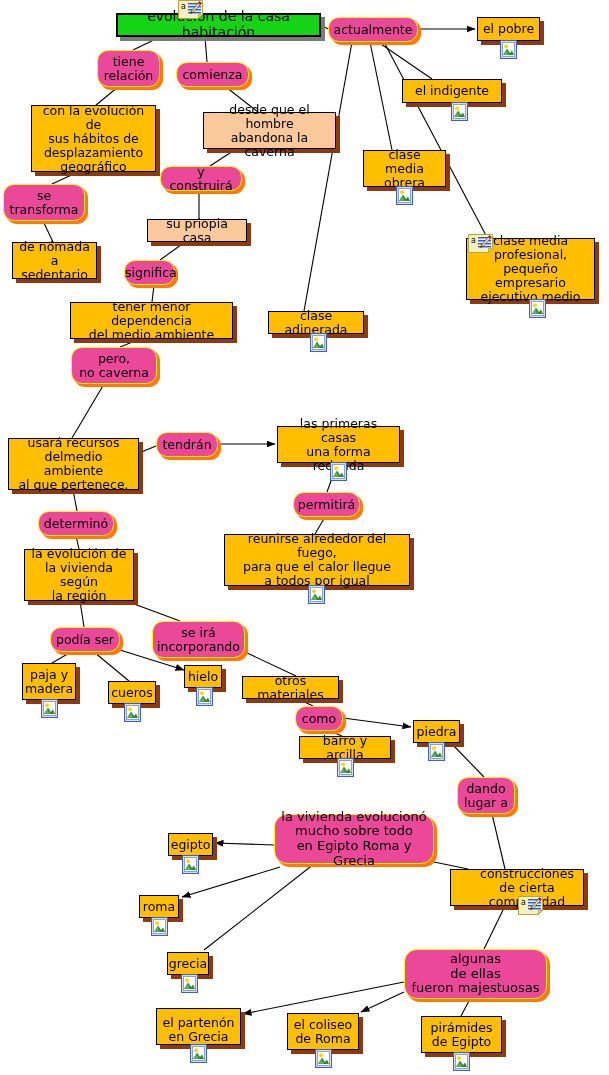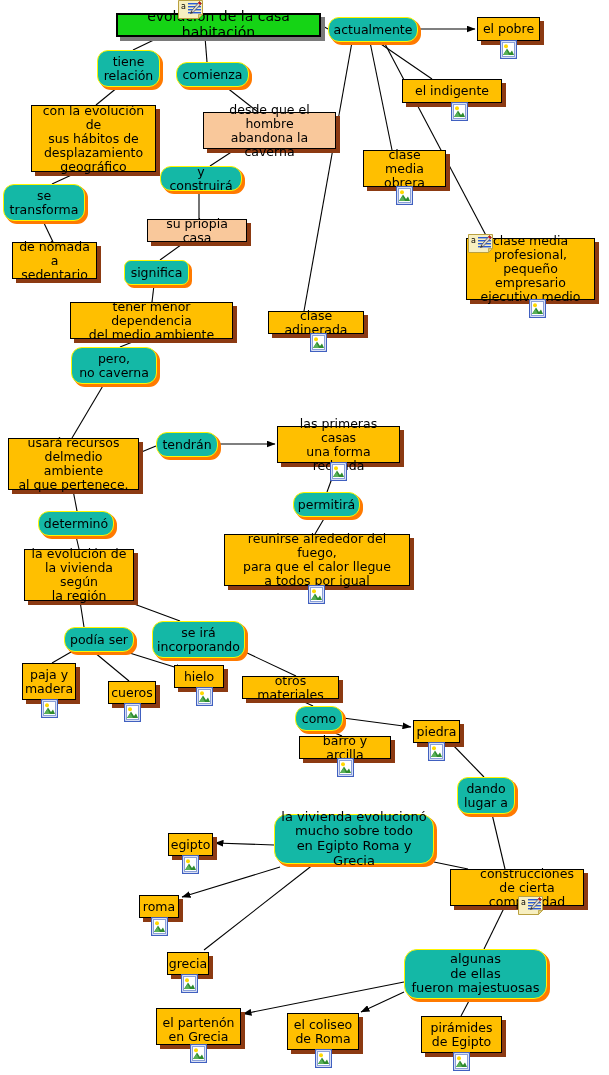--- a/index.html
+++ b/index.html
@@ -36,21 +36,21 @@
   
   .concept.root{
     background:#15D415;
     border:2px solid #000000;
     box-shadow:4px 4px 0 0 #7a7a7a;
     font-size:14px;
   }
 
   
   .link-node{
-    background:#14b8a6;
+    background:#ec4899;
     border:1px solid #FFF500;
     border-radius:11px;
     box-shadow:3px 3px 0 0 #FF7A00, 2px 2px 0 0 #FF7A00;
     font-size:12.5px;
   }
   .link-node.big{font-size:13px;border-radius:13px;}
 
   
   .icon{position:absolute;z-index:9;}
   .img-icon{width:17px;height:19px;}
@@ -135,46 +135,46 @@
 desplazamiento
 geográfico</span></div>
       <div class="node concept pale" style="left: 203px; top: 112px; width: 133px; height: 37px;"><span class="lbl">desde que el hombre
 abandona la caverna</span></div>
       <div class="node link-node" style="left: 160px; top: 166px; width: 82px; height: 25px;"><span class="lbl">y construirá</span></div>
       <div class="node link-node" style="left: 3px; top: 184px; width: 82px; height: 37px;"><span class="lbl">se
 transforma</span></div>
       <div class="node concept pale" style="left: 147px; top: 219px; width: 100px; height: 23px;"><span class="lbl">su priopia casa</span></div>
       <div class="node concept" style="left: 12px; top: 242px; width: 85px; height: 37px;"><span class="lbl">de nómada
 a sedentario</span></div>
-      <div class="node link-node" style="left: 124px; top: 260px; width: 65px; height: 25px; border-radius: 7px;"><span class="lbl">significa</span></div>
+      <div class="node link-node" style="left: 124px; top: 260px; width: 51px; height: 25px;"><span class="lbl">significa</span></div>
       <div class="node concept" style="left: 70px; top: 302px; width: 163px; height: 37px;"><span class="lbl">tener menor dependencia
 del medio ambiente</span></div>
       <div class="node link-node" style="left: 71px; top: 347px; width: 86px; height: 37px;"><span class="lbl">pero,
 no caverna</span></div>
       <div class="node concept" style="left: 8px; top: 438px; width: 131px; height: 52px;"><span class="lbl">usará recursos
 delmedio ambiente
 al que pertenece.</span></div>
       <div class="node link-node" style="left: 156px; top: 432px; width: 62px; height: 25px;"><span class="lbl">tendrán</span></div>
       <div class="node concept" style="left: 277px; top: 426px; width: 123px; height: 37px;"><span class="lbl">las primeras casas
 una forma redonda</span></div>
       <div class="node link-node" style="left: 293px; top: 492px; width: 67px; height: 25px;"><span class="lbl">permitirá</span></div>
       <div class="node concept" style="left: 224px; top: 534px; width: 186px; height: 52px;"><span class="lbl">reunirse alrededor del fuego,
 para que el calor llegue
 a todos por igual</span></div>
       <div class="node link-node" style="left: 38px; top: 511px; width: 76px; height: 25px;"><span class="lbl">determinó</span></div>
       <div class="node concept" style="left: 24px; top: 549px; width: 110px; height: 52px;"><span class="lbl">la evolución de
 la vivienda según
 la región</span></div>
-      <div class="node link-node" style="left: 50px; top: 627px; width: 70px; height: 25px; margin-left: 14px;"><span class="lbl">podía ser</span></div>
+      <div class="node link-node" style="left: 50px; top: 627px; width: 70px; height: 25px;"><span class="lbl">podía ser</span></div>
       <div class="node link-node" style="left: 152px; top: 621px; width: 93px; height: 37px;"><span class="lbl">se irá
 incorporando</span></div>
       <div class="node concept" style="left: 22px; top: 663px; width: 54px; height: 37px;"><span class="lbl">paja y
 madera</span></div>
       <div class="node concept" style="left: 108px; top: 681px; width: 48px; height: 23px;"><span class="lbl">cueros</span></div>
-      <div class="node concept" style="left: 174px; top: 665px; width: 50px; height: 23px;"><span class="lbl">hielo</span></div>
+      <div class="node concept" style="left: 184px; top: 665px; width: 38px; height: 23px;"><span class="lbl">hielo</span></div>
       <div class="node concept" style="left: 242px; top: 676px; width: 97px; height: 23px;"><span class="lbl">otros materiales</span></div>
       <div class="node link-node" style="left: 295px; top: 706px; width: 48px; height: 25px;"><span class="lbl">como</span></div>
       <div class="node concept" style="left: 299px; top: 736px; width: 92px; height: 23px;"><span class="lbl">barro y arcilla</span></div>
       <div class="node concept" style="left: 413px; top: 720px; width: 47px; height: 23px;"><span class="lbl">piedra</span></div>
       <div class="node link-node" style="left: 457px; top: 777px; width: 58px; height: 37px;"><span class="lbl">dando
 lugar a</span></div>
       <div class="node link-node big" style="left: 274px; top: 814px; width: 160px; height: 50px;"><span class="lbl">la vivienda evolucionó
 mucho sobre todo
 en Egipto Roma y Grecia</span></div>
       <div class="node concept" style="left: 168px; top: 833px; width: 45px; height: 23px;"><span class="lbl">egipto</span></div>

